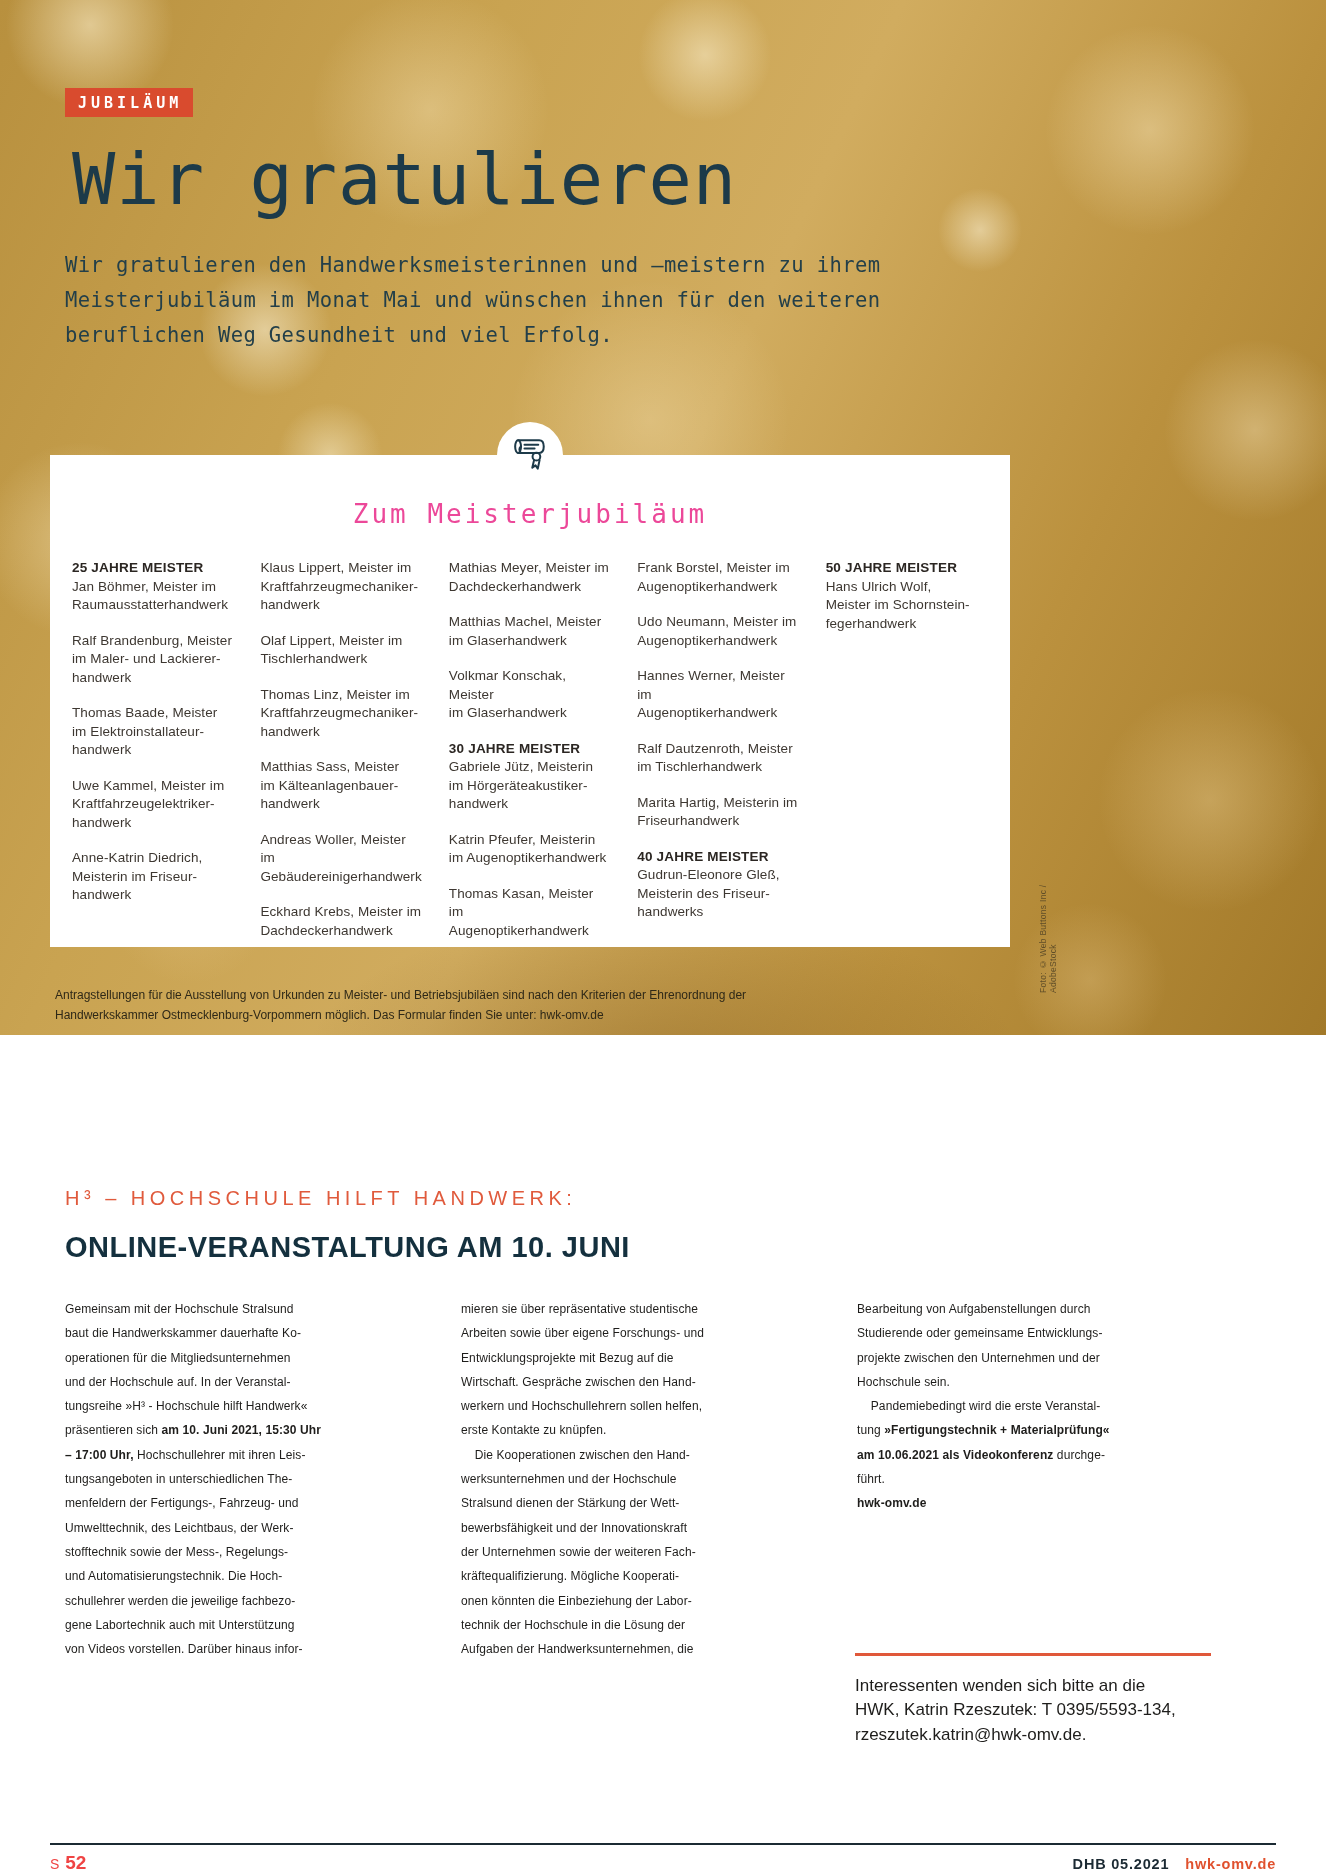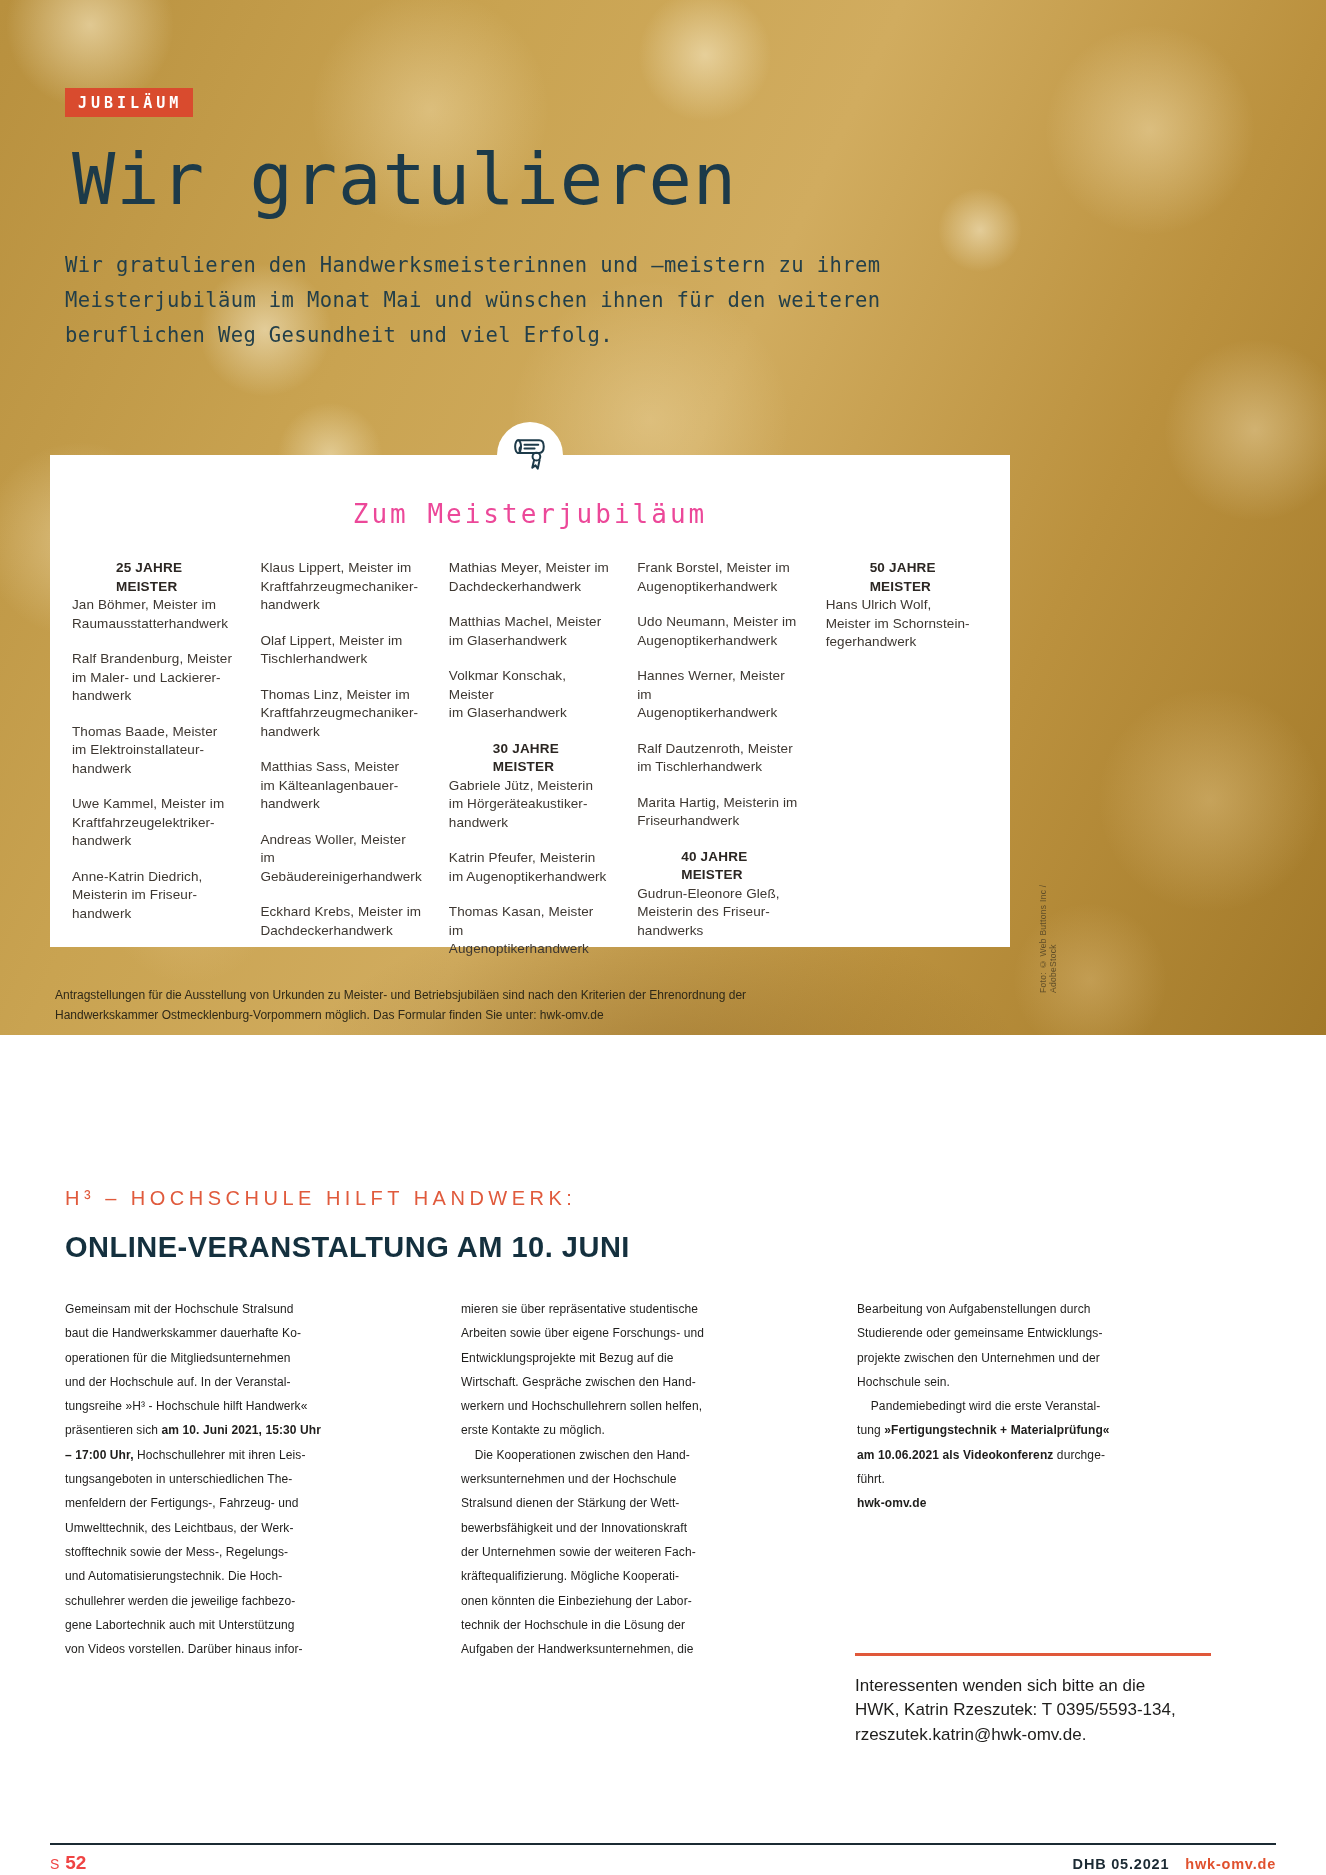--- a/index.html
+++ b/index.html
@@ -38,21 +38,21 @@
     letter-spacing:.4px;white-space:pre-line;}
 
   
   .card{position:absolute;left:50px;top:455px;width:960px;height:492px;background:#ffffff;}
   .card-icon-circle{position:absolute;left:50%;top:-33px;margin-left:-33px;width:66px;height:66px;
     border-radius:50%;background:#ffffff;display:flex;align-items:center;justify-content:center;}
   .card-title{margin:0;padding-top:44px;text-align:center;color:#ec4899;
     font-family:"DejaVu Sans Mono",monospace;font-size:26px;font-weight:500;letter-spacing:3px;}
   .columns{display:flex;gap:26px;padding:30px 22px 0 22px;}
   .card-col{flex:1 1 0;min-width:0;}
-  .col-header{font-size:13.5px;font-weight:bold;color:#2b2622;line-height:18.5px;letter-spacing:.2px;margin-left:44px;}
+  .col-header{font-size:13.5px;font-weight:bold;color:#2b2622;line-height:18.5px;letter-spacing:.2px;}
   .col-entry{font-size:13.5px;color:#3d3731;line-height:18.5px;margin-bottom:17px;white-space:pre-line;letter-spacing:.1px;}
 
   .hero-note{position:absolute;left:55px;top:985px;margin:0;color:#2e2817;
     font-size:12px;line-height:20px;white-space:pre-line;}
 
   .photo-credit{position:absolute;left:1038px;top:843px;height:150px;color:#5f4d28;
     font-size:8.5px;letter-spacing:.3px;writing-mode:vertical-rl;transform:rotate(180deg);}
 
   
   .article{position:absolute;left:0;top:1035px;width:1326px;height:840px;background:#ffffff;}
@@ -212,21 +212,21 @@
           <div class="body-line"><span>schullehrer werden die jeweilige fachbezo-</span></div>
           <div class="body-line"><span>gene Labortechnik auch mit Unterstützung</span></div>
           <div class="body-line"><span>von Videos vorstellen. Darüber hinaus infor-</span></div>
         </div>
       <div class="body-col">
           <div class="body-line"><span>mieren sie über repräsentative studentische</span></div>
           <div class="body-line"><span>Arbeiten sowie über eigene Forschungs- und</span></div>
           <div class="body-line"><span>Entwicklungsprojekte mit Bezug auf die</span></div>
           <div class="body-line"><span>Wirtschaft. Gespräche zwischen den Hand-</span></div>
           <div class="body-line"><span>werkern und Hochschullehrern sollen helfen,</span></div>
-          <div class="body-line"><span>erste Kontakte zu möglich.</span></div>
+          <div class="body-line"><span>erste Kontakte zu knüpfen.</span></div>
           <div class="body-line"><span>    Die Kooperationen zwischen den Hand-</span></div>
           <div class="body-line"><span>werksunternehmen und der Hochschule</span></div>
           <div class="body-line"><span>Stralsund dienen der Stärkung der Wett-</span></div>
           <div class="body-line"><span>bewerbsfähigkeit und der Innovationskraft</span></div>
           <div class="body-line"><span>der Unternehmen sowie der weiteren Fach-</span></div>
           <div class="body-line"><span>kräftequalifizierung. Mögliche Kooperati-</span></div>
           <div class="body-line"><span>onen könnten die Einbeziehung der Labor-</span></div>
           <div class="body-line"><span>technik der Hochschule in die Lösung der</span></div>
           <div class="body-line"><span>Aufgaben der Handwerksunternehmen, die</span></div>
         </div>

